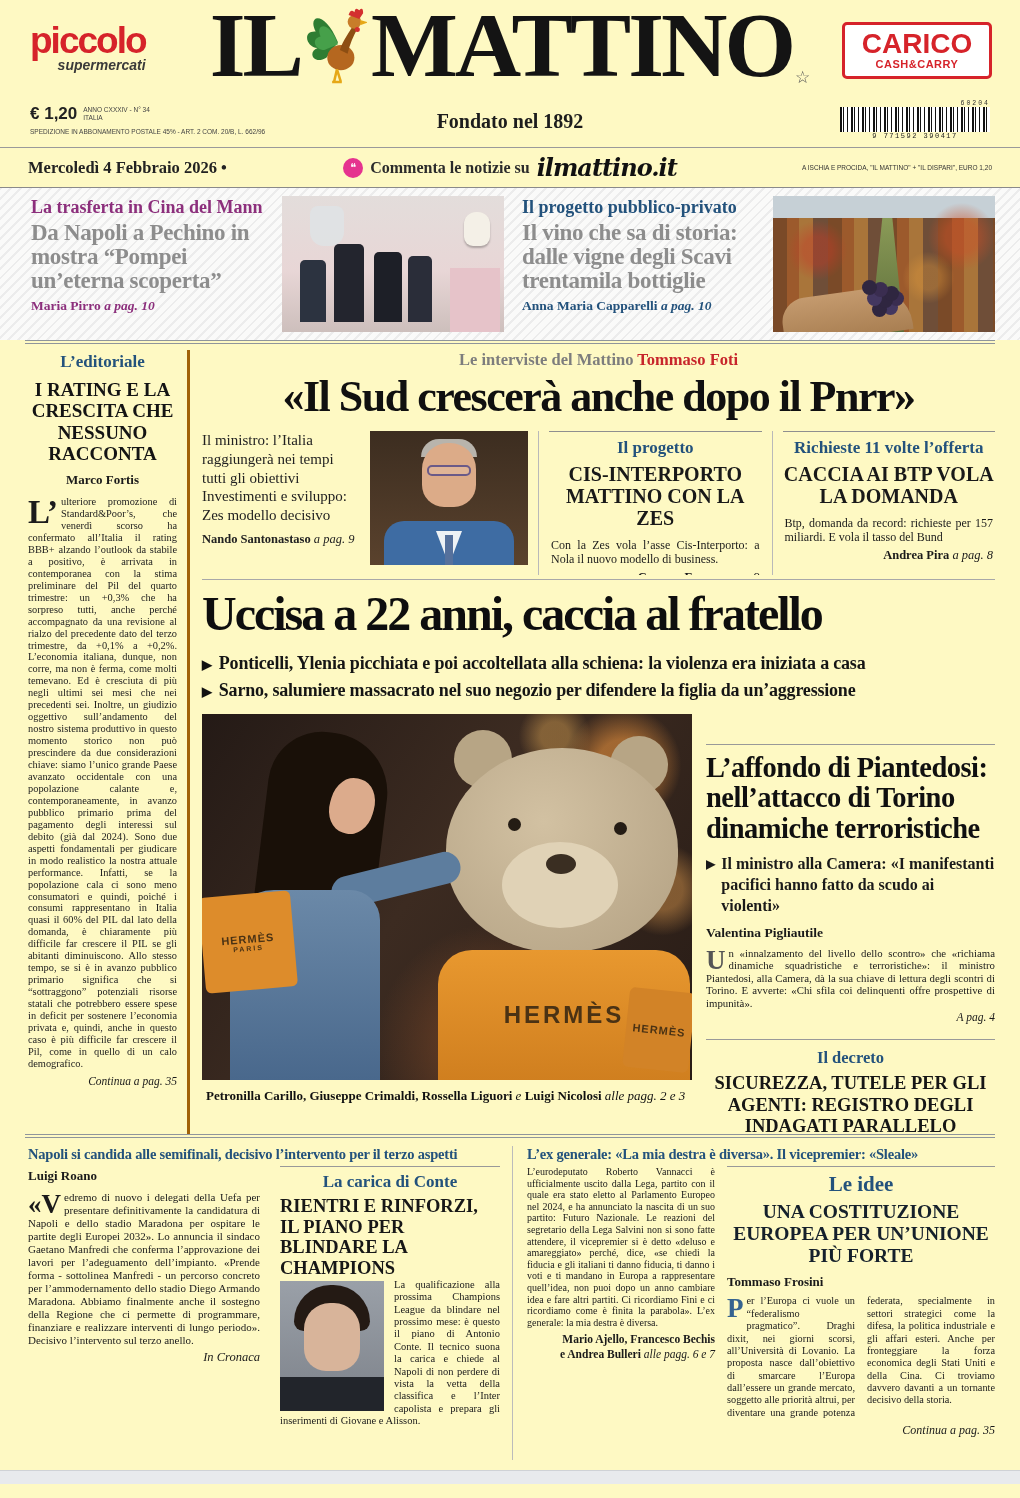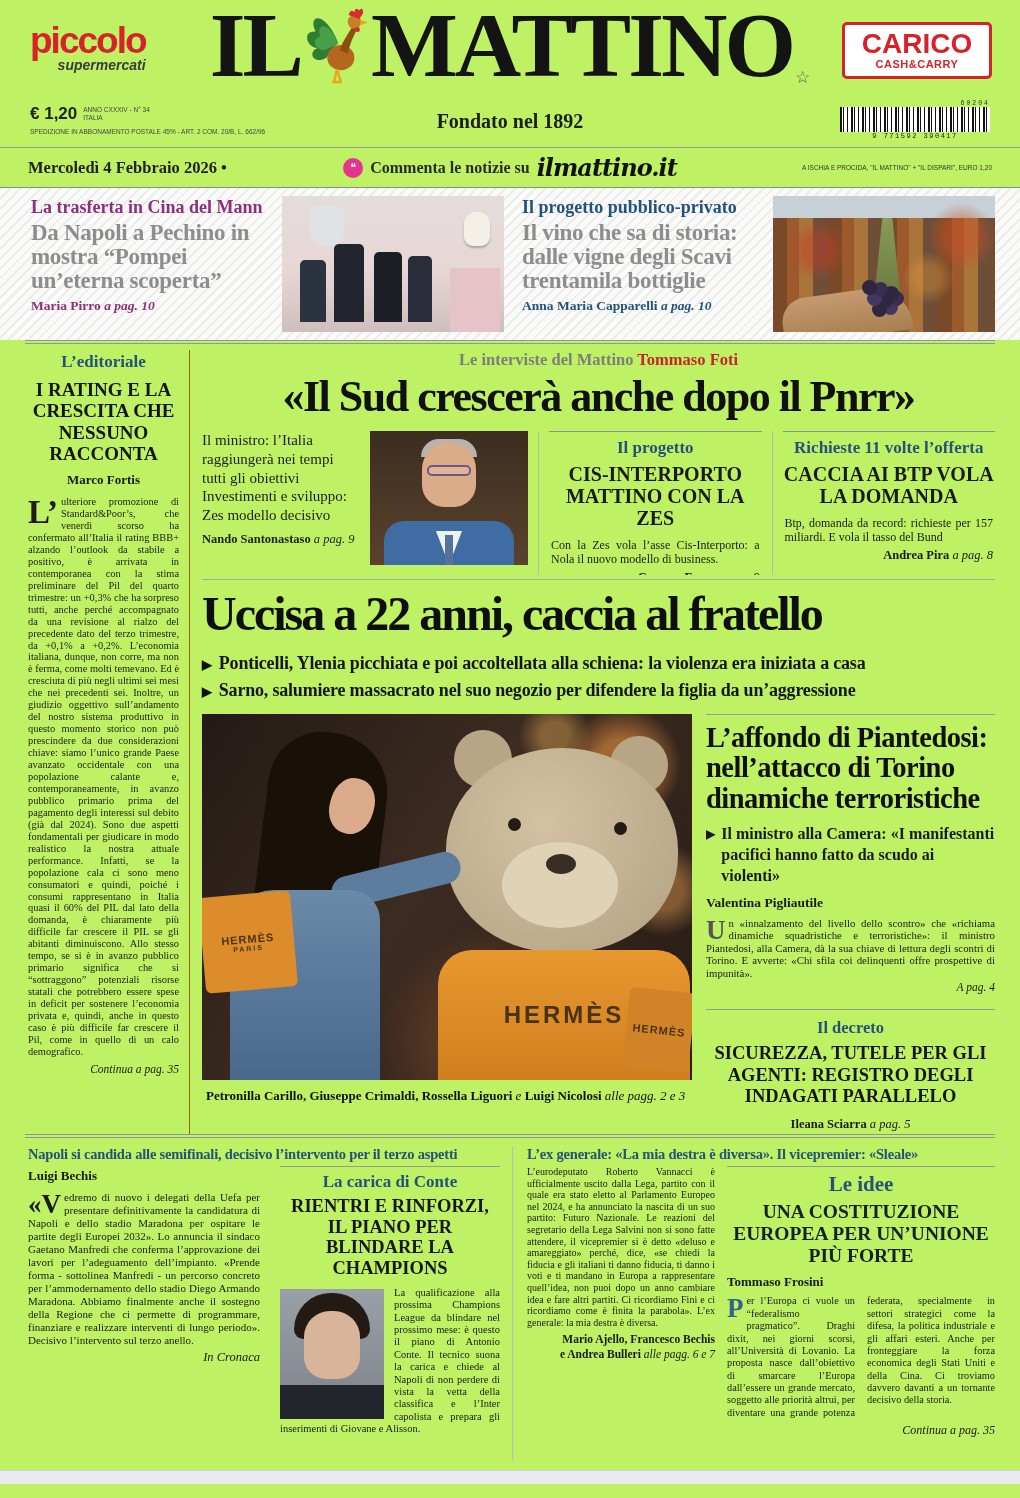--- a/index.html
+++ b/index.html
@@ -1,19 +1,19 @@
 <!DOCTYPE html>
 <html><head>
 <meta charset="utf-8">
 <style>
   * { margin:0; padding:0; box-sizing:border-box; }
   html,body { background:#777; }
   .page {
     position:relative; width:1020px; height:1498px; margin:0 auto;
-    background:#bef264; overflow:hidden;
+    background:#fef9c3; overflow:hidden;
     font-family:"Liberation Serif", serif; color:#1a1a1a;
   }
   
   .masthead-row { position:relative; height:100px; }
   .logo-piccolo { position:absolute; left:30px; top:24px; text-align:right; }
   .logo-piccolo .p1 { font-family:"Liberation Sans",sans-serif; font-weight:bold; font-size:37px; color:#d6232a; letter-spacing:-2px; line-height:0.9; }
   .logo-piccolo .p2 { font-family:"Liberation Sans",sans-serif; font-style:italic; font-weight:bold; font-size:14px; color:#3a3a3a; }
   .masthead-center { position:absolute; left:175px; right:175px; top:2px; display:flex; justify-content:center; align-items:flex-start; }
   .masthead-word { font-size:92px; font-weight:700; letter-spacing:-3px; line-height:0.95; color:#141414; }
   .rooster { margin:2px 4px 0 4px; }
@@ -73,21 +73,21 @@
     linear-gradient(180deg,#c6d0d6 0 16%, transparent 16%),
     repeating-linear-gradient(90deg,#7a4a28 0 14px,#9c5a2c 14px 26px,#a9753a 26px 40px,#6f4e38 40px 55px);
   }
   .v-path { position:absolute; left:44%; top:16%; width:15%; height:84%; background:linear-gradient(180deg,#8a9a57,#5d6e3a); clip-path:polygon(35% 0,65% 0,100% 100%,0 100%); }
   .v-arm { position:absolute; bottom:-6px; left:4%; width:58%; height:34%; background:linear-gradient(180deg,#c49a6e,#a97f52); border-radius:24px 40px 0 0; transform:rotate(-8deg); }
   .v-grapes { position:absolute; bottom:27%; left:40%; width:15px; height:15px; border-radius:50%; background:#2f2640;
     box-shadow:11px 2px 0 #3a2d50, 22px 6px 0 #2f2640, 5px 11px 0 #433760, 16px 13px 0 #2f2640, 27px 11px 0 #3a2d50, 10px 22px 0 #2f2640, 21px 20px 0 #433760; }
   .rule2 { margin:0 25px; height:4px; border-top:1px solid #8f959b; border-bottom:1px solid #8f959b; }
   
   .main-row { display:flex; padding:6px 25px 0 28px; height:790px; overflow:hidden; }
-  .editorial-col { width:162px; flex:none; border-right:1px solid #a16207; padding-right:10px; }
+  .editorial-col { width:162px; flex:none; border-right:3px solid #a16207; padding-right:10px; }
   .ed-label { color:#23527c; font-size:17px; font-weight:bold; text-align:center; margin:2px 0 7px; }
   .ed-title { font-size:19px; font-weight:bold; text-align:center; line-height:1.12; color:#141414; }
   .ed-author { font-size:13px; font-weight:bold; text-align:center; margin:8px 0 8px; }
   .ed-body { font-size:10.4px; line-height:1.15; text-align:justify; color:#1c1c1c; }
   .ed-body .dropcap { float:left; font-size:33px; line-height:0.8; font-weight:bold; padding:3px 3px 0 0; }
   .ed-continua { text-align:right; font-style:italic; font-size:11.5px; margin-top:5px; }
   .center-col { flex:1; padding-left:12px; overflow:hidden; }
   .iv-kicker { text-align:center; font-size:16.5px; font-weight:bold; }
   .iv-kicker .g { color:#7d7d7d; }
   .iv-kicker .r { color:#c7252b; }
@@ -138,21 +138,21 @@
   .w-arm { position:absolute; left:128px; top:150px; width:132px; height:32px; background:#5d7d9e; border-radius:16px; transform:rotate(-14deg); }
   .w-body { position:absolute; left:28px; bottom:0; width:150px; height:190px; background:linear-gradient(180deg,#6b89a8,#49688c); border-radius:44px 30px 0 0; }
   .bag { position:absolute; background:#dd8c2b; border-radius:6px; display:flex; flex-direction:column; align-items:center; justify-content:center; color:#4a3214; font-family:"Liberation Sans",sans-serif; font-weight:bold; }
   .bag .b1 { font-size:11px; letter-spacing:1px; }
   .bag .b2 { font-size:7px; letter-spacing:2px; }
   .bag.bagL { left:0; bottom:90px; width:92px; height:96px; transform:rotate(-5deg); }
   .bag.bagR { right:0px; bottom:10px; width:66px; height:80px; transform:rotate(6deg); background:#d28327; }
   .caption { margin-top:8px; font-size:13px; padding-left:4px; color:#111; }
   .caption b { font-weight:bold; }
   .caption i { font-style:italic; }
-  .right-col { flex:1; margin-left:14px; border-top:1px solid #999; padding-top:8px; overflow:hidden; }
+  .right-col { flex:1; margin-left:14px; border-top:1px solid #999; padding-top:8px; overflow:hidden;margin-top:30px; }
   .pia-headline { font-size:28.5px; font-weight:700; line-height:1.07; letter-spacing:-0.5px; color:#101010; margin-bottom:10px; }
   .pia-bullet { display:flex; gap:6px; font-size:16px; font-weight:700; line-height:1.3; margin-bottom:8px; }
   .pia-bullet .arrow { font-size:12px; padding-top:3px; }
   .pia-author { font-size:13.5px; font-weight:bold; margin-bottom:6px; }
   .pia-body { font-size:10.8px; line-height:1.16; text-align:justify; }
   .pia-body .dropcap { float:left; font-size:27px; line-height:0.82; font-weight:bold; color:#555; padding:2px 3px 0 0; }
   .pia-page { text-align:right; font-style:italic; font-size:11.5px; margin-top:2px; }
   .decreto { margin-top:16px; border-top:1px solid #999; padding-top:8px; text-align:center; }
   .dec-label { color:#23527c; font-size:16.5px; font-weight:bold; }
   .dec-title { font-size:18.5px; font-weight:bold; line-height:1.14; margin:5px 0 10px; color:#161616; }
@@ -164,21 +164,21 @@
   .b-kicker { color:#23527c; font-size:14.5px; font-weight:bold; letter-spacing:-0.2px; margin-bottom:3px; white-space:nowrap; }
   .b-headline { font-size:27px; font-weight:700; letter-spacing:-1px; line-height:1.05; color:#13202c; margin-bottom:8px; white-space:nowrap; }
   .bl-content { display:flex; }
   .stadio-col { width:242px; flex:none; padding-right:10px; }
   .b-author { font-size:13px; font-weight:bold; margin:2px 0 7px; }
   .stadio-body { font-size:11px; line-height:1.18; text-align:justify; }
   .stadio-body .dropcap { float:left; font-size:27px; line-height:0.85; font-weight:bold; padding:2px 3px 0 0; }
   .stadio-tail { text-align:right; font-style:italic; font-size:12.5px; margin-top:3px; }
   .conte-box { flex:1; margin-left:10px; border-top:1px solid #999; padding-top:5px; overflow:hidden; }
   .cb-label { color:#23527c; font-size:17px; font-weight:bold; text-align:center; }
-  .cb-title { font-size:18.5px; font-weight:bold; line-height:1.12; text-align:center; margin:4px 0 8px; color:#171717; }
+  .cb-title { font-size:18.5px; font-weight:bold; line-height:1.12; margin:4px 0 0; color:#171717; }
   .photo-conte { float:left; width:104px; height:130px; margin:2px 10px 4px 0; position:relative; overflow:hidden; background:linear-gradient(180deg,#9aa0a8 0%,#7d828a 100%); }
   .ct-hair { position:absolute; left:14px; top:4px; width:76px; height:46px; background:#241a14; border-radius:38px 38px 10px 10px; }
   .ct-face { position:absolute; left:24px; top:22px; width:56px; height:68px; background:#d8b49a; border-radius:26px 26px 22px 22px; }
   .ct-jkt { position:absolute; bottom:0; left:0; width:104px; height:34px; background:#22252b; }
   .conte-body { font-size:10.5px; line-height:1.18; text-align:justify; }
   .br-content { display:flex; }
   .lega-col { width:188px; flex:none; }
   .lega-body { font-size:10px; line-height:1.16; text-align:justify; }
   .lega-byline { text-align:right; font-size:11.5px; margin-top:4px; line-height:1.3; }
   .idee-box { flex:1; margin-left:12px; border-top:1px solid #999; padding-top:5px; overflow:hidden; }
@@ -419,21 +419,21 @@
   </div>
 
   <div class="rule2"></div>
 
   <div class="bottom-row">
 
     <div class="bottom-left">
       <div class="b-kicker">Napoli si candida alle semifinali, decisivo l’intervento per il terzo aspetti</div>
       <div class="bl-content">
         <div class="stadio-col">
-          <div class="b-author">Luigi Bechis</div>
+          <div class="b-author">Luigi Roano</div>
           <div class="stadio-body">
             <span class="dropcap">«V</span><span>edremo di nuovo i delegati della Uefa per presentare definitivamente la candidatura di Napoli e dello stadio Maradona per ospitare le partite degli Europei 2032». Lo annuncia il sindaco Gaetano Manfredi che conferma l’approvazione dei lavori per l’adeguamento dell’impianto. «Prende forma - sottolinea Manfredi - un percorso concreto per l’ammodernamento dello stadio Diego Armando Maradona. Abbiamo finalmente anche il sostegno della Regione che ci permette di programmare, finanziare e realizzare interventi di lungo periodo». Decisivo l’intervento sul terzo anello.</span>
           </div>
           <div class="stadio-tail">In Cronaca</div>
         </div>
         <div class="conte-box">
           <div class="cb-label">La carica di Conte</div>
           <div class="cb-title">RIENTRI E RINFORZI, IL PIANO PER BLINDARE LA CHAMPIONS</div>
           <div class="photo-conte">
             <span class="ct-hair"></span>

